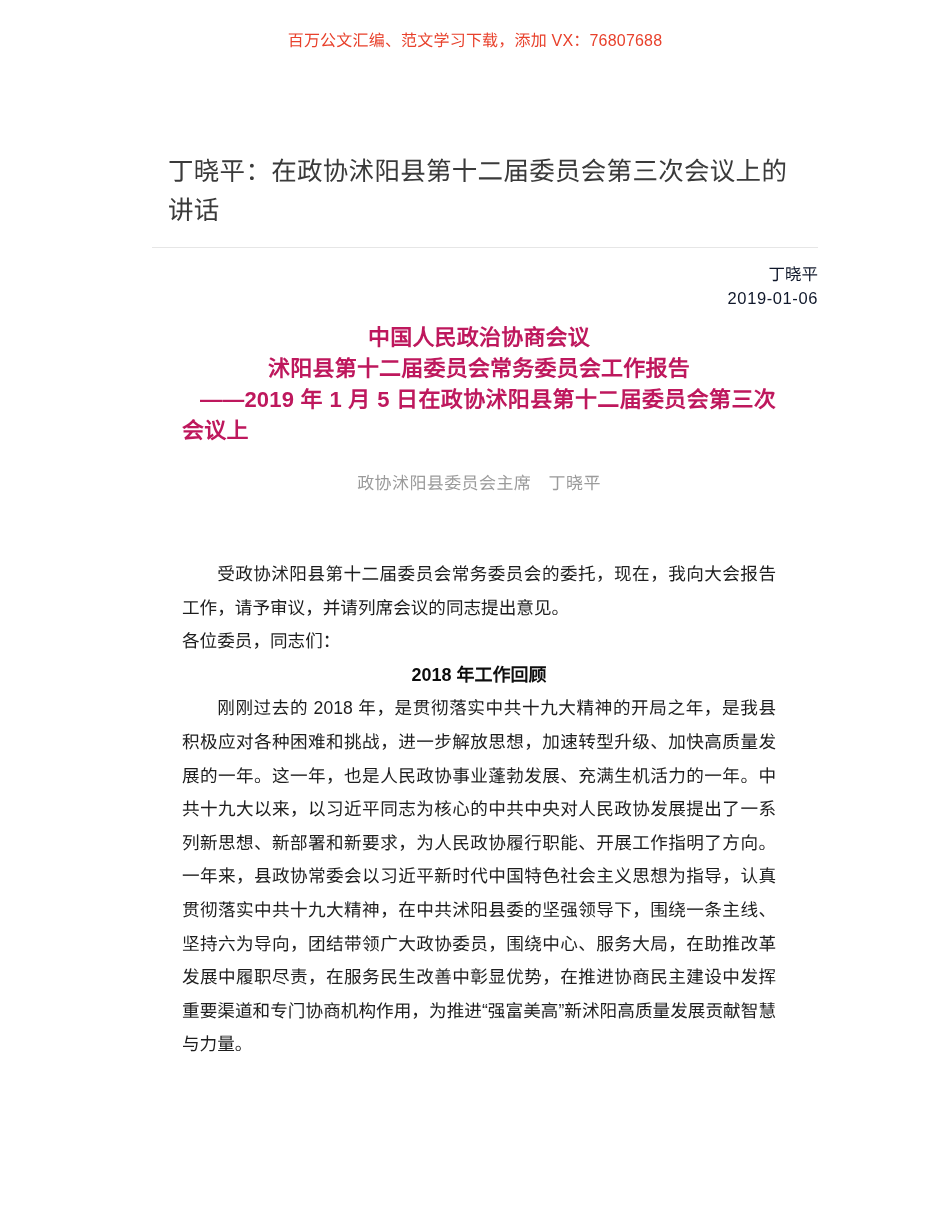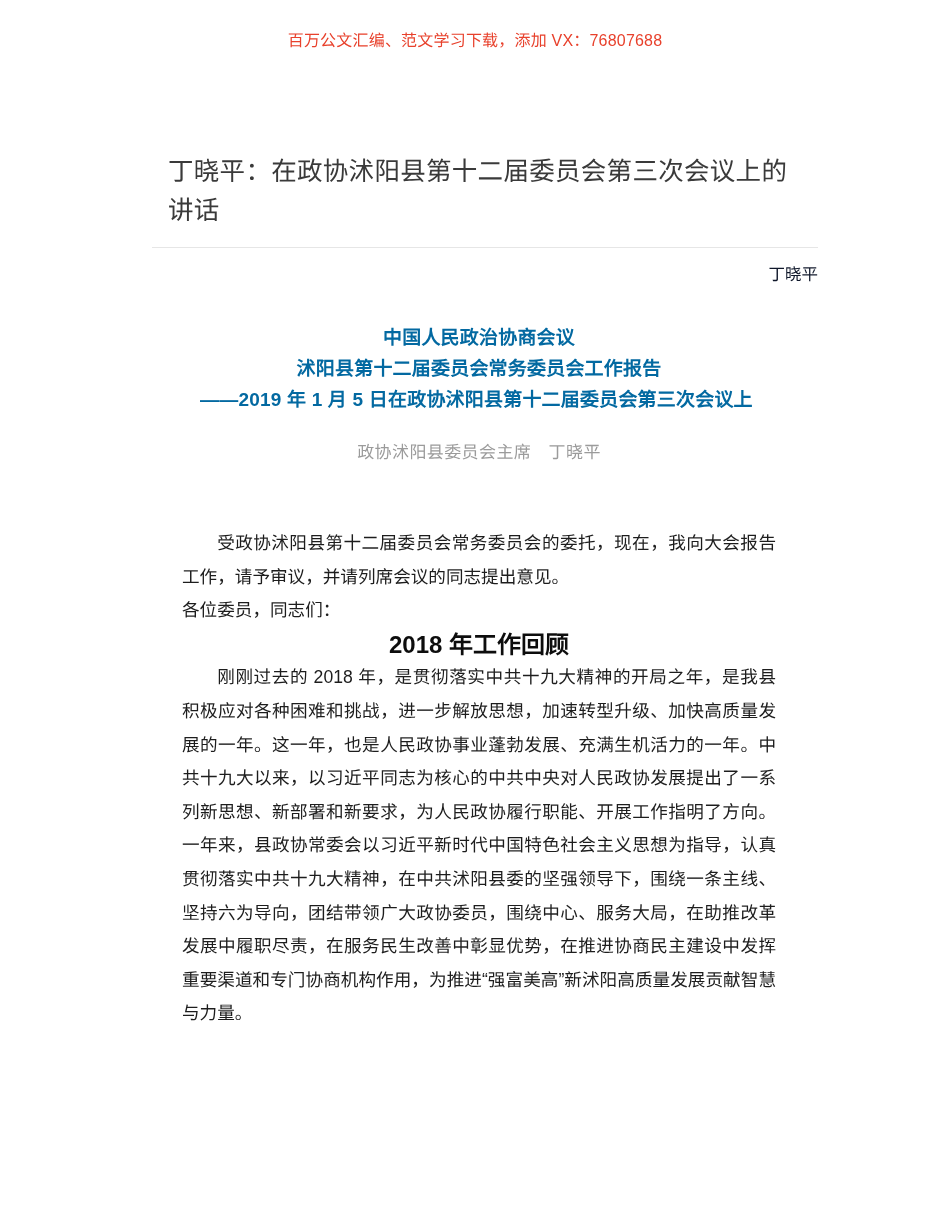--- a/index.html
+++ b/index.html
@@ -70,23 +70,23 @@
 
   
   .doc {
     position: absolute;
     top: 322px;
     left: 182px;
     width: 594px;
   }
 
   .red-heading-block {
-    color: #0369a1;
+    color: #be185d;
     font-weight: bold;
-    font-size: 19px;
+    font-size: 22px;
     line-height: 31px;
   }
   .red-line-center {
     text-align: center;
     margin: 0;
     letter-spacing: 0.2px;
   }
   .red-line-dash {
     margin: 0;
     text-align: justify;
@@ -114,37 +114,38 @@
   .body-para {
     margin: 0;
     text-align: justify;
     text-justify: inter-ideograph;
   }
   .para-indent { text-indent: 2em; }
   .section-heading {
     margin: 0;
     text-align: center;
     font-weight: bold;
-    font-size: 24px;
+    font-size: 18px;
     line-height: 33.6px;
     color: #0d0d0d;
   }
 </style>
 </head>
 <body>
 
 <div class="page">
 
   <div class="promo-banner">百万公文汇编、范文学习下载，添加 VX：76807688</div>
 
   <div class="article-head">
     <h1 class="article-title">丁晓平：在政协沭阳县第十二届委员会第三次会议上的讲话</h1>
     <hr class="head-divider">
     <div class="article-meta">
       <span class="meta-author">丁晓平</span>
+      <span class="meta-date">2019-01-06</span>
     </div>
   </div>
 
   <div class="doc">
 
     <div class="red-heading-block">
       <p class="red-line-center">中国人民政治协商会议</p>
       <p class="red-line-center">沭阳县第十二届委员会常务委员会工作报告</p>
       <p class="red-line-dash">——2019 年 1 月 5 日在政协沭阳县第十二届委员会第三次会议上</p>
     </div>

